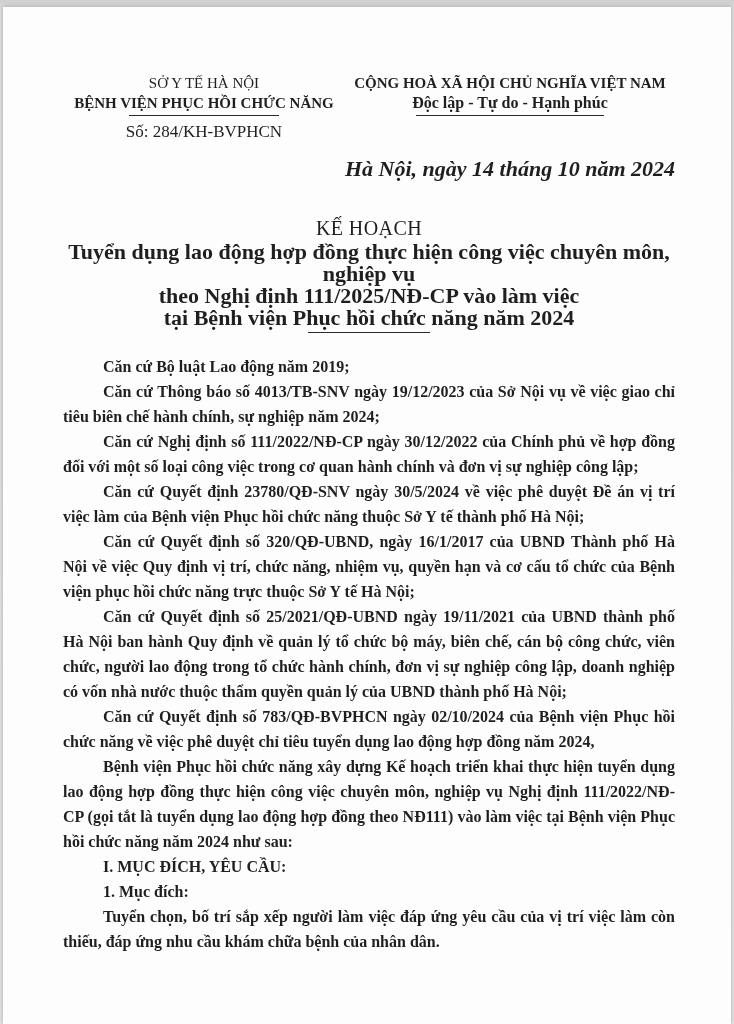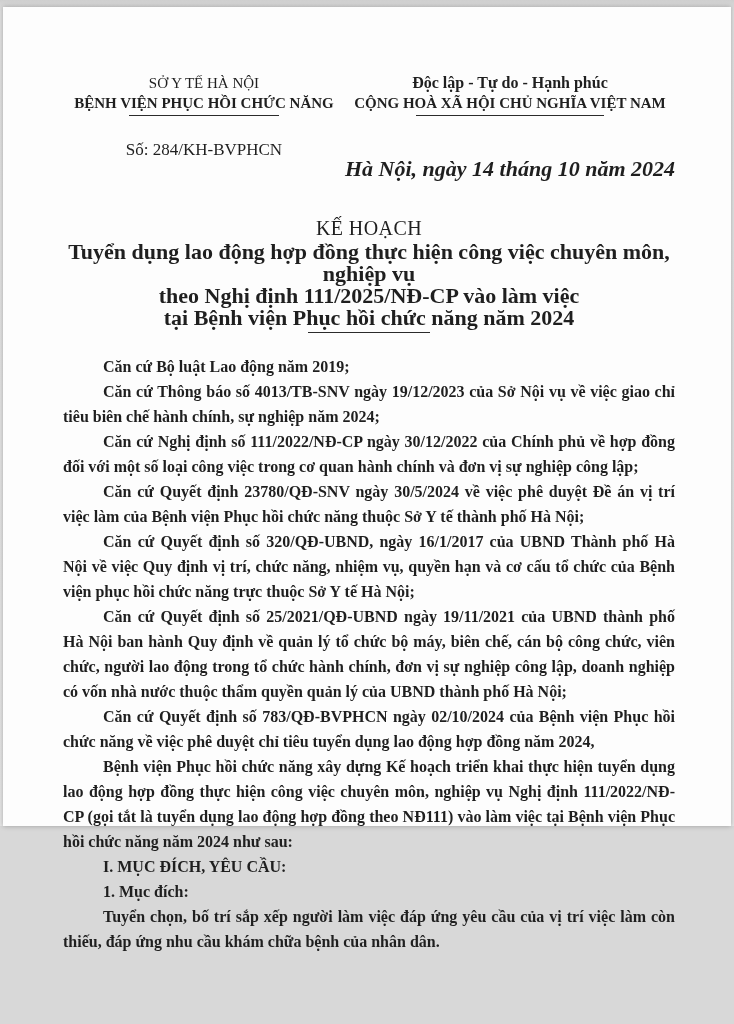--- a/index.html
+++ b/index.html
@@ -10,21 +10,21 @@
     width: 734px;
     height: 1024px;
     overflow: hidden;
     background: #d8d8d8;
     font-family: "Liberation Serif", "DejaVu Serif", serif;
     color: #1f1f1f;
   }
   .scan {
     position: relative;
     width: 734px;
-    height: 826px;
+    height: 1024px;
     background: linear-gradient(#cfcfcf, #e2e2e2 12px, #e6e6e6);
   }
   .page {
     position: absolute;
     top: 7px;
     left: 3px;
     right: 3px;
     bottom: 0;
     background: #fdfdfd;
     box-shadow: 0 0 5px rgba(0,0,0,0.28);
@@ -52,21 +52,21 @@
   }
   .bold { font-weight: bold; }
   .rule {
     height: 0;
     border-bottom: 1.4px solid #2b2b2b;
     margin: 2px auto 0 auto;
   }
   .rule-left  { width: 150px; }
   .rule-right { width: 188px; }
   .doc-number {
-    margin-top: 24px;
+    margin-top: 6px;
     font-size: 17px;
     white-space: nowrap;
   }
   .motto { font-size: 16px; }
   .date-line {
     margin-top: 40px;
     font-size: 22px;
     font-style: italic;
     font-weight: 600;
     white-space: nowrap;
@@ -115,22 +115,22 @@
   <div class="page">
 
     <div class="header">
       <div class="header-left">
         <div class="hline">SỞ Y TẾ HÀ NỘI</div>
         <div class="hline bold">BỆNH VIỆN PHỤC HỒI CHỨC NĂNG</div>
         <div class="rule rule-left"></div>
         <div class="doc-number">Số: 284/KH-BVPHCN</div>
       </div>
       <div class="header-right">
+        <div class="hline bold">CỘNG HOÀ XÃ HỘI CHỦ NGHĨA VIỆT NAM</div>
         <div class="hline bold motto">Độc lập - Tự do - Hạnh phúc</div>
-        <div class="hline bold">CỘNG HOÀ XÃ HỘI CHỦ NGHĨA VIỆT NAM</div>
         <div class="rule rule-right"></div>
         <div class="date-line">Hà Nội, ngày 14 tháng 10 năm 2024</div>
       </div>
     </div>
 
     <div class="title-block">
       <div class="main-title">KẾ HOẠCH</div>
       <div class="sub-title">Tuyển dụng lao động hợp đồng thực hiện công việc chuyên môn, nghiệp vụ</div>
       <div class="sub-title">theo Nghị định 111/2025/NĐ-CP vào làm việc</div>
       <div class="sub-title">tại Bệnh viện Phục hồi chức năng năm 2024</div>

